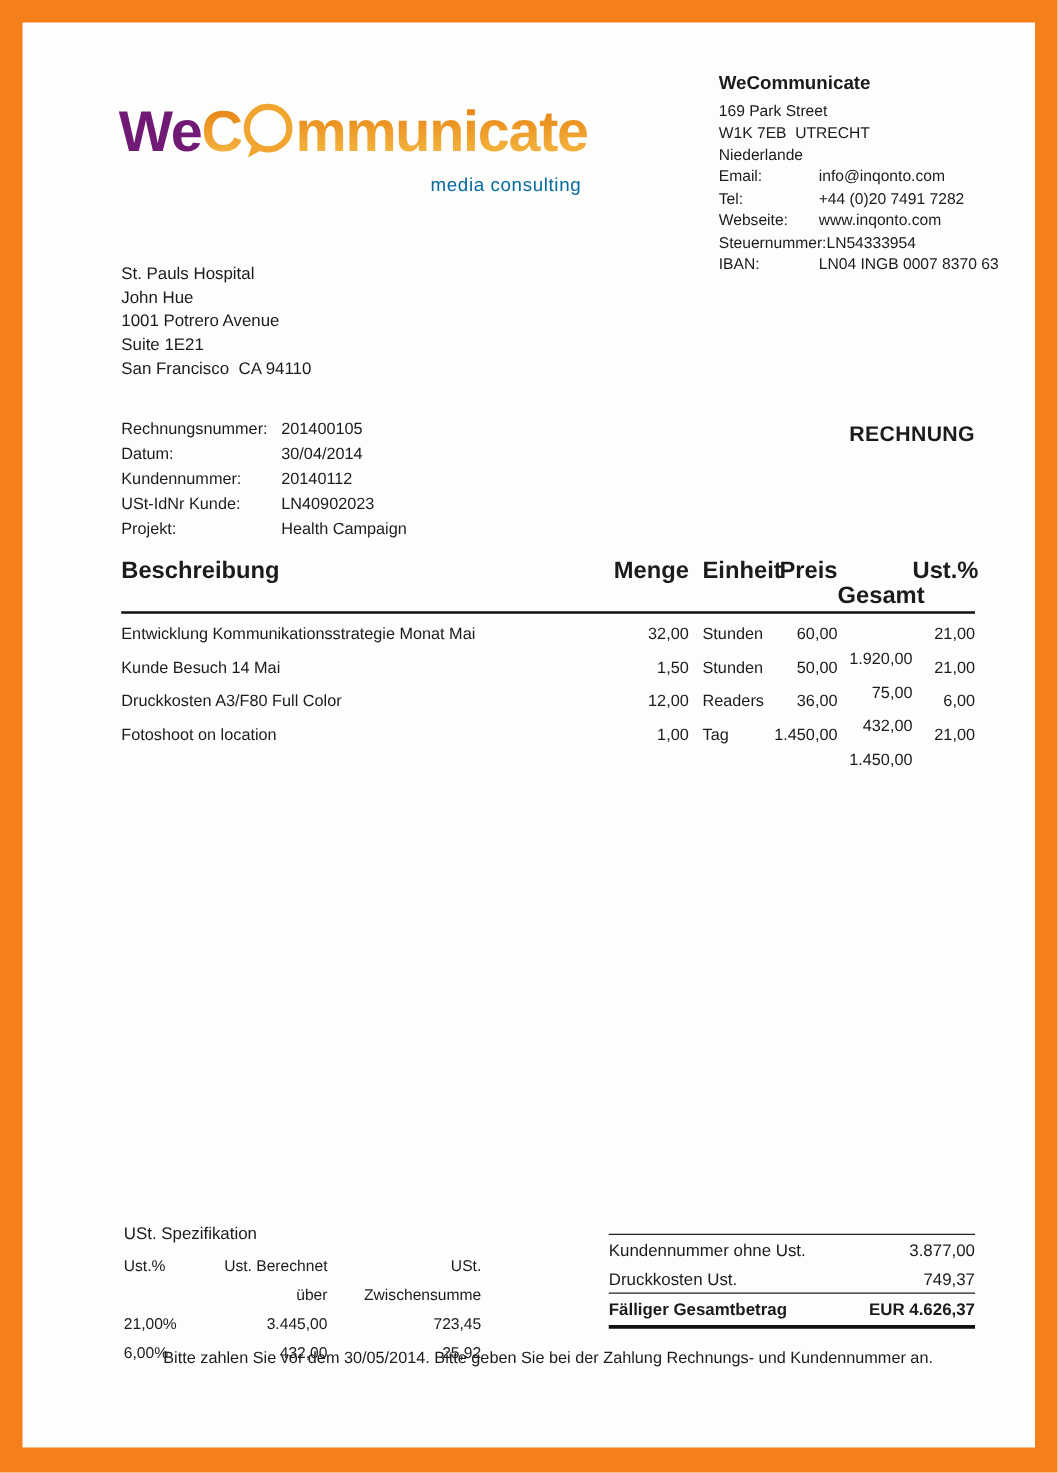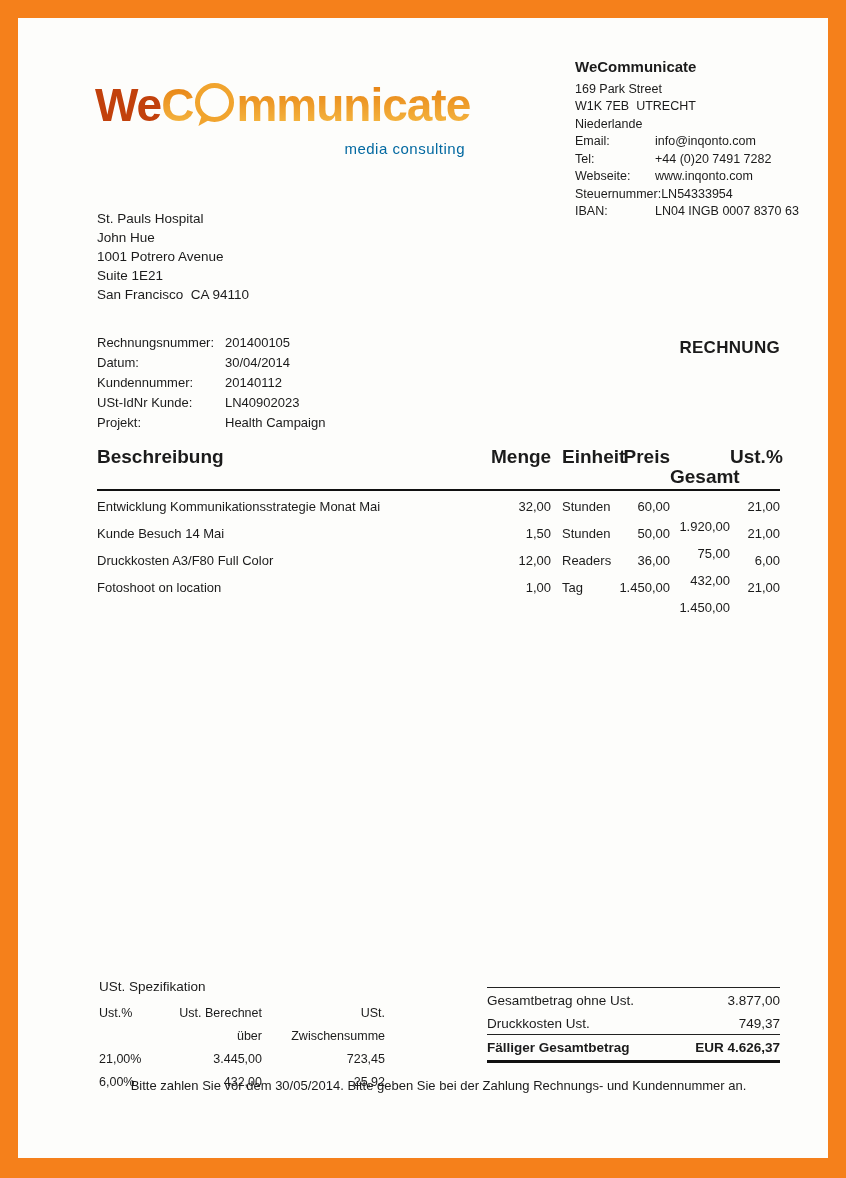--- a/index.html
+++ b/index.html
@@ -20,21 +20,21 @@
   
   .company { position:absolute; left:557px; top:40px; width:215px; font-size:12.5px; line-height:17.5px; }
   .company-name { font-weight:bold; font-size:15px; margin-bottom:5px; }
   .company-line { white-space:pre-wrap; }
   .contact-row { display:flex; }
   .contact-label { min-width:80px; }
   .contact-value { white-space:nowrap; }
 
   
   .logo { position:absolute; left:77px; top:60px; font-size:46px; font-weight:bold; letter-spacing:-1px; white-space:nowrap; }
-  .logo-we { color:#c2410c;margin-top:24px; }
+  .logo-we { color:#701a75;margin-top:24px; }
   .logo-orange { color:#ef941f; }
   @supports (-webkit-background-clip: text) {
     .logo-orange {
       background:linear-gradient(180deg,#e88516 15%,#f6bb45 95%);
       -webkit-background-clip:text; background-clip:text; color:transparent;
     }
   }
   .bubble-o {
     display:inline-block; width:29px; height:29px;
     border:5px solid #f1a42e; border-radius:50%;
@@ -217,21 +217,21 @@
     </div>
     <div class="v-row">
       <span class="v-rate">6,00%</span>
       <span class="v-base">432,00</span>
       <span class="v-sub">25,92</span>
     </div>
   </div>
 
   <div class="totals">
     <div class="t-row">
-      <span>Gesamtbetrag ohne Ust.</span>
+      <span>Kundennummer ohne Ust.</span>
       <span>3.877,00</span>
     </div>
     <div class="t-row">
       <span>Druckkosten Ust.</span>
       <span>749,37</span>
     </div>
     <div class="t-row t-due">
       <span>Fälliger Gesamtbetrag</span>
       <span>EUR 4.626,37</span>
     </div>

